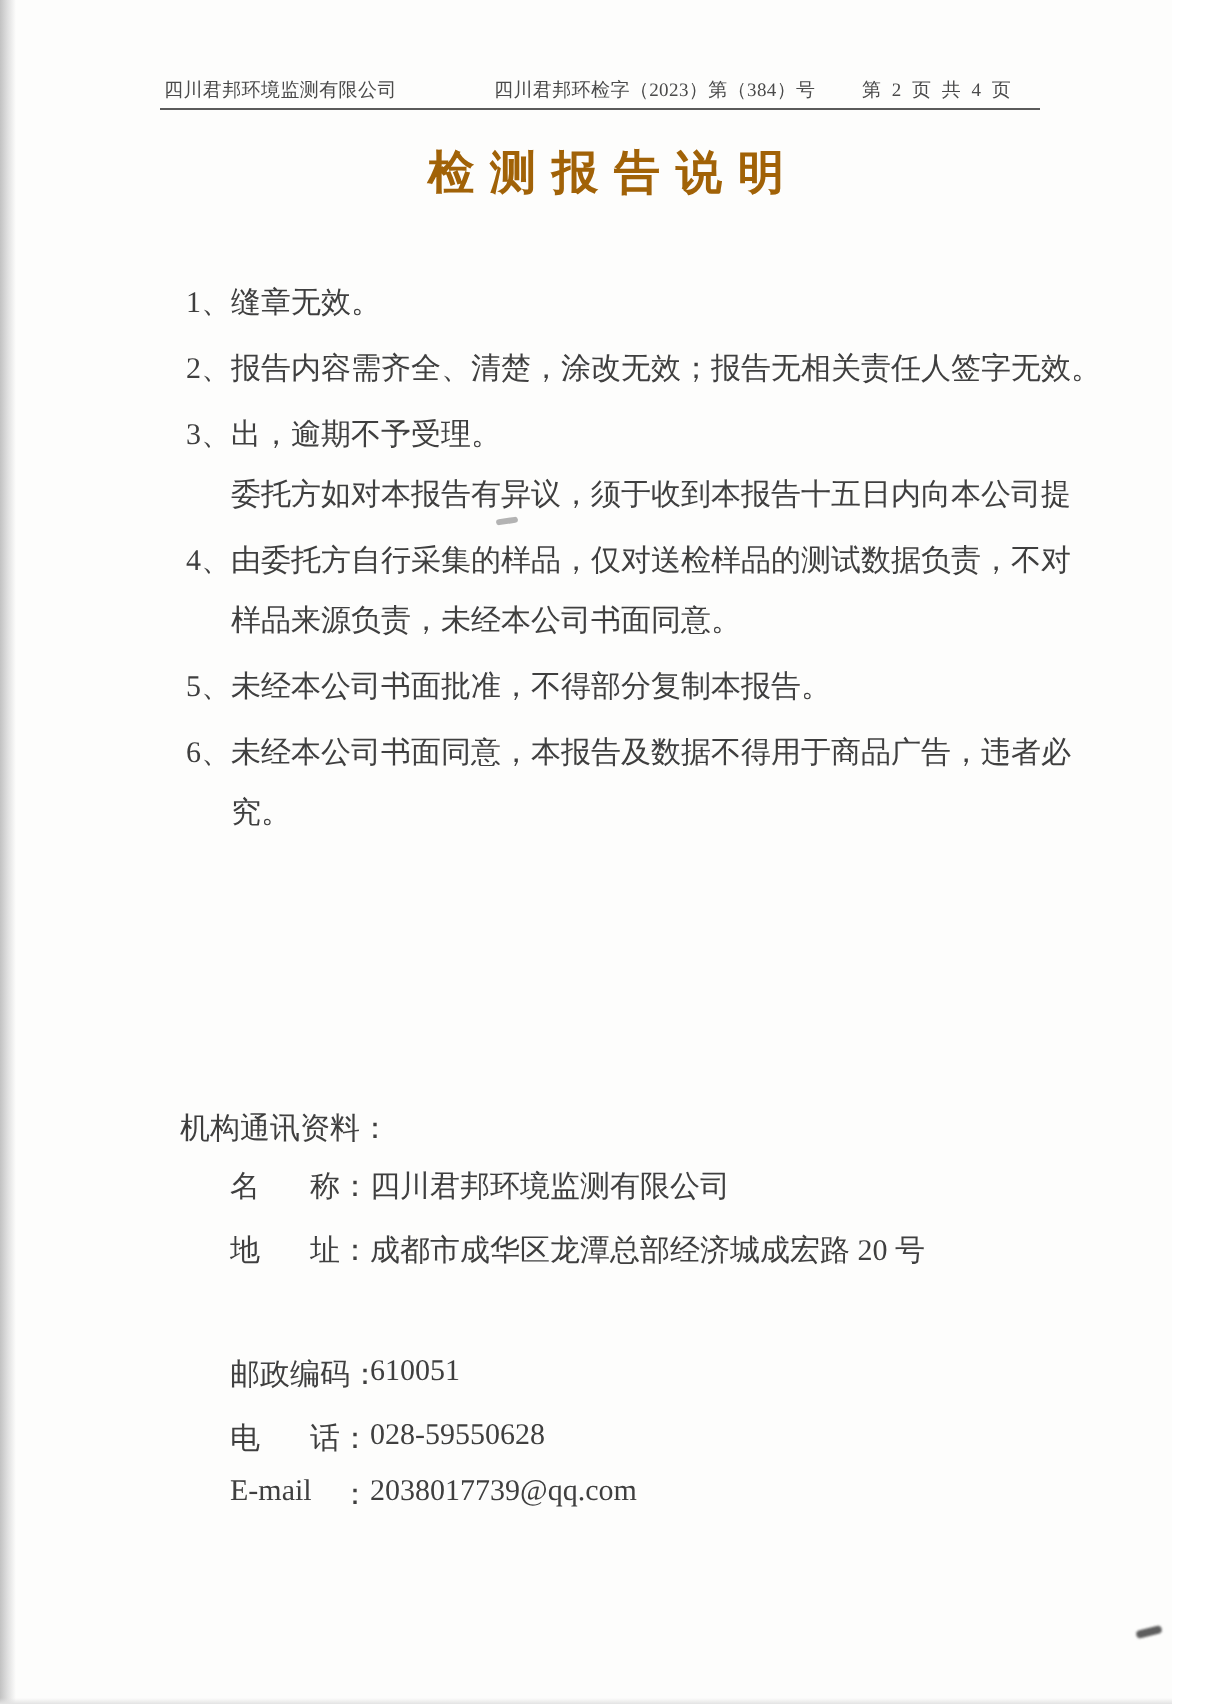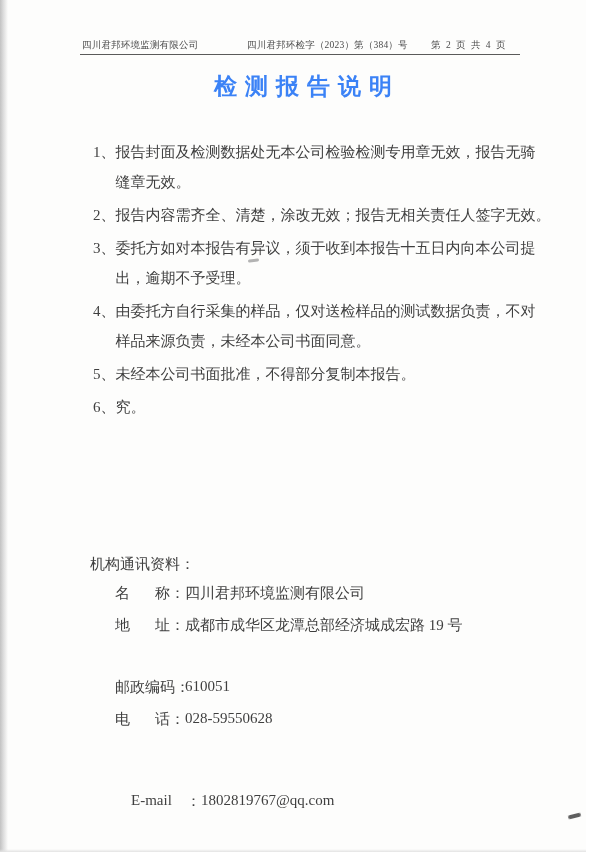--- a/index.html
+++ b/index.html
@@ -51,21 +51,21 @@
 
   
   .doc-title {
     position: absolute;
     left: 0; top: 71px;
     width: 606px;
     margin: 0;
     text-align: center;
     font-size: 23px;
     font-weight: bold;
-    color: #3b82f6;
+    color: #a16207;
     letter-spacing: 8px;
     text-indent: 8px; 
   }
 
   
   .notes {
     position: absolute;
     left: 93px; top: 137px;
     width: 455px;
   }
@@ -108,21 +108,21 @@
     width: 70px;
     flex: 0 0 70px;
     letter-spacing: 0;
   }
   .c-value { white-space: nowrap; }
   .row-name  { top: 584px; }
   .row-addr  { top: 616px; }
   .row-addr2 { top: 647px; left: 195px; }
   .row-post  { top: 678px; text-align: center; }
   .row-phone { top: 710px; }
-  .row-email { top: 792px; margin-left: 16px; }
+  .row-email { top: 738px; }
 
   
   .seal {
     position: absolute;
     left: 582px; top: 336px;
     width: 24px; height: 115px;
   }
 
   
   .mark-tick {
@@ -155,74 +155,74 @@
   <div class="hdr-item hdr-report">四川君邦环检字（2023）第（384）号</div>
   <div class="hdr-item hdr-page">第 2 页 共 4 页</div>
   <div class="hdr-rule"></div>
 
   <h1 class="doc-title">检测报告说明</h1>
 
   <div class="notes">
     <div class="note">
       <span class="note-num">1、</span>
       <div class="note-lines">
-        <div class="note-line">报告封面及检测数据处无本公司检验检测专用章无效，报告无骑</div>
         <div class="note-line">缝章无效。</div>
       </div>
     </div>
     <div class="note">
       <span class="note-num">2、</span>
       <div class="note-lines">
         <div class="note-line">报告内容需齐全、清楚，涂改无效；报告无相关责任人签字无效。</div>
       </div>
     </div>
     <div class="note">
       <span class="note-num">3、</span>
       <div class="note-lines">
+        <div class="note-line">出，逾期不予受理。</div>
         <div class="note-line">委托方如对本报告有异议，须于收到本报告十五日内向本公司提</div>
-        <div class="note-line">出，逾期不予受理。</div>
       </div>
     </div>
     <div class="note">
       <span class="note-num">4、</span>
       <div class="note-lines">
         <div class="note-line">由委托方自行采集的样品，仅对送检样品的测试数据负责，不对</div>
         <div class="note-line">样品来源负责，未经本公司书面同意。</div>
       </div>
     </div>
     <div class="note">
       <span class="note-num">5、</span>
       <div class="note-lines">
         <div class="note-line">未经本公司书面批准，不得部分复制本报告。</div>
       </div>
     </div>
     <div class="note">
       <span class="note-num">6、</span>
       <div class="note-lines">
+        <div class="note-line">未经本公司书面同意，本报告及数据不得用于商品广告，违者必</div>
         <div class="note-line">究。</div>
       </div>
     </div>
   </div>
 
   <div class="contact-heading">机构通讯资料：</div>
 
   <div class="c-row row-name">
     <span class="c-label">
       <span>名</span>
       <span>称：</span>
     </span>
     <span class="c-value">四川君邦环境监测有限公司</span>
   </div>
 
   <div class="c-row row-addr">
     <span class="c-label">
       <span>地</span>
       <span>址：</span>
     </span>
-    <span class="c-value">成都市成华区龙潭总部经济城成宏路 19 号</span>
+    <span class="c-value">成都市成华区龙潭总部经济城成宏路 20 号</span>
   </div>
 
 
   <div class="c-row row-post">
     <span class="c-label-single">邮政编码：</span>
     <span class="c-value">610051</span>
   </div>
 
   <div class="c-row row-phone">
     <span class="c-label">
@@ -230,21 +230,21 @@
       <span>话：</span>
     </span>
     <span class="c-value">028-59550628</span>
   </div>
 
   <div class="c-row row-email">
     <span class="c-label">
       <span>E-mail</span>
       <span>：</span>
     </span>
-    <span class="c-value">1802819767@qq.com</span>
+    <span class="c-value">2038017739@qq.com</span>
   </div>
 
   <svg class="seal" viewBox="0 0 24 115" xmlns="http://www.w3.org/2000/svg">
     <path d="M10,8 L23,5" stroke="#d4524a" stroke-width="2.6" fill="none" opacity="0.8"></path>
     <path d="M8,15 C15,11 21,15 15,20 C9,25 14,30 22,27 M20,17 L24,14" stroke="#cf4f48" stroke-width="1.8" fill="none" opacity="0.7"></path>
     <path d="M16,33 L23,36" stroke="#dd7b74" stroke-width="1.6" fill="none" opacity="0.6"></path>
     <path d="M14,50 L24,45 L24,55 Z" fill="#d4524a" opacity="0.65"></path>
     <g opacity="0.7">
       <path d="M12,72 L12,94" stroke="#c64f47" stroke-width="1.4" fill="none"></path>
       <path d="M17,70 L16,95" stroke="#8f8f8f" stroke-width="1.3" fill="none"></path>

